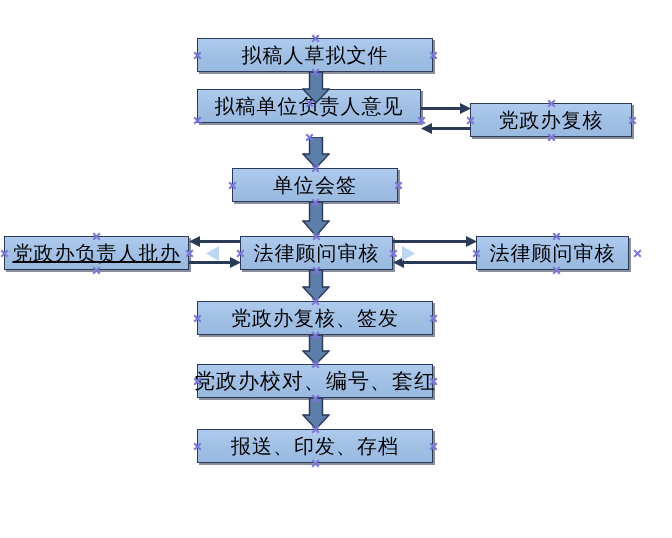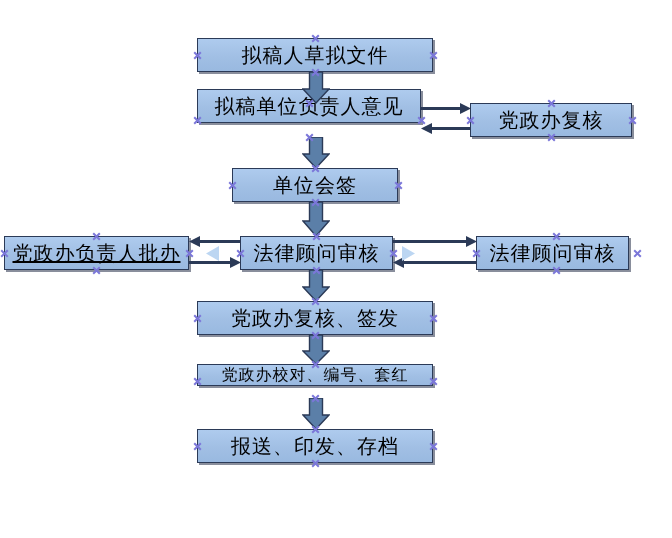--- a/index.html
+++ b/index.html
@@ -68,21 +68,21 @@
       </div>
       <div class="node" style="left: 240px; top: 236px; width: 153px; height: 34px; font-size: 20px;">
         <span>法律顾问审核</span>
       </div>
       <div class="node" style="left: 476px; top: 236px; width: 153px; height: 34px; font-size: 20px;">
         <span>法律顾问审核</span>
       </div>
       <div class="node" style="left: 197px; top: 301px; width: 236px; height: 34px; font-size: 20px;">
         <span>党政办复核、签发</span>
       </div>
-      <div class="node" style="left: 197px; top: 364px; width: 236px; height: 22px; font-size: 16px; text-align: right;">
+      <div class="node" style="left: 197px; top: 364px; width: 236px; height: 34px; font-size: 21px; text-align: right;">
         <span>党政办校对、编号、套红</span>
       </div>
       <div class="node" style="left: 197px; top: 429px; width: 236px; height: 34px; font-size: 20px;">
         <span>报送、印发、存档</span>
       </div>
     </div>
   <div id="arrows-layer">
       <div class="vbar" style="left: 302px; top: 72px;">
         <svg width="28" height="32" viewBox="0 0 28 32">
           <path d="M7.5,0 L20.5,0 L20.5,17 L27,17 L14,31 L1,17 L7.5,17 Z" fill="#5b7fa8" stroke="#2b3a57" stroke-width="1.4" stroke-linejoin="miter"></path>

